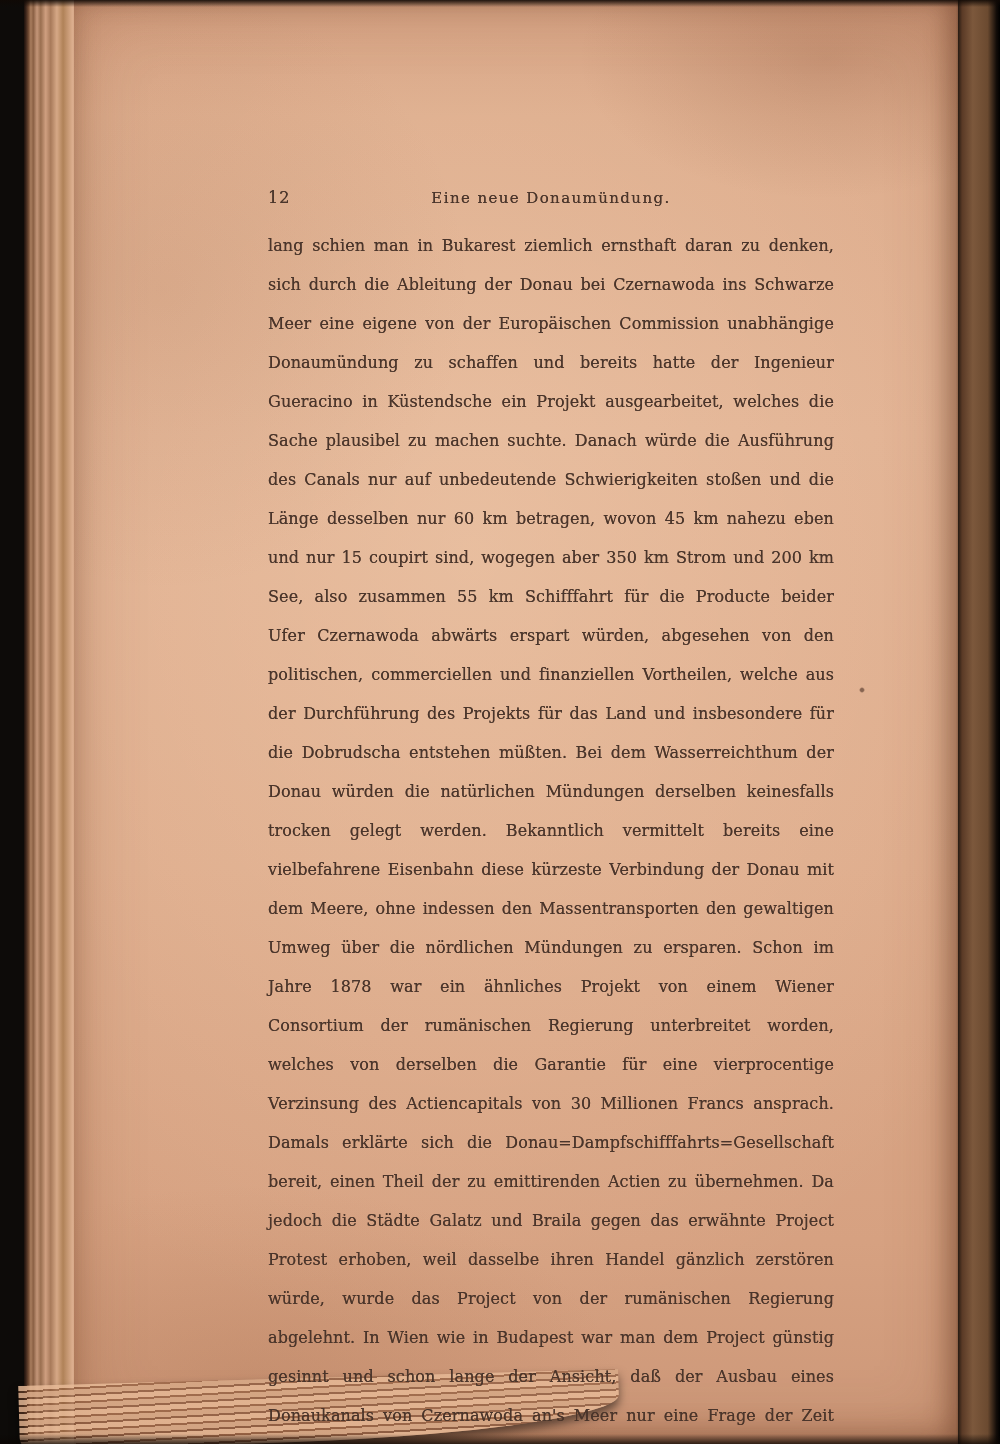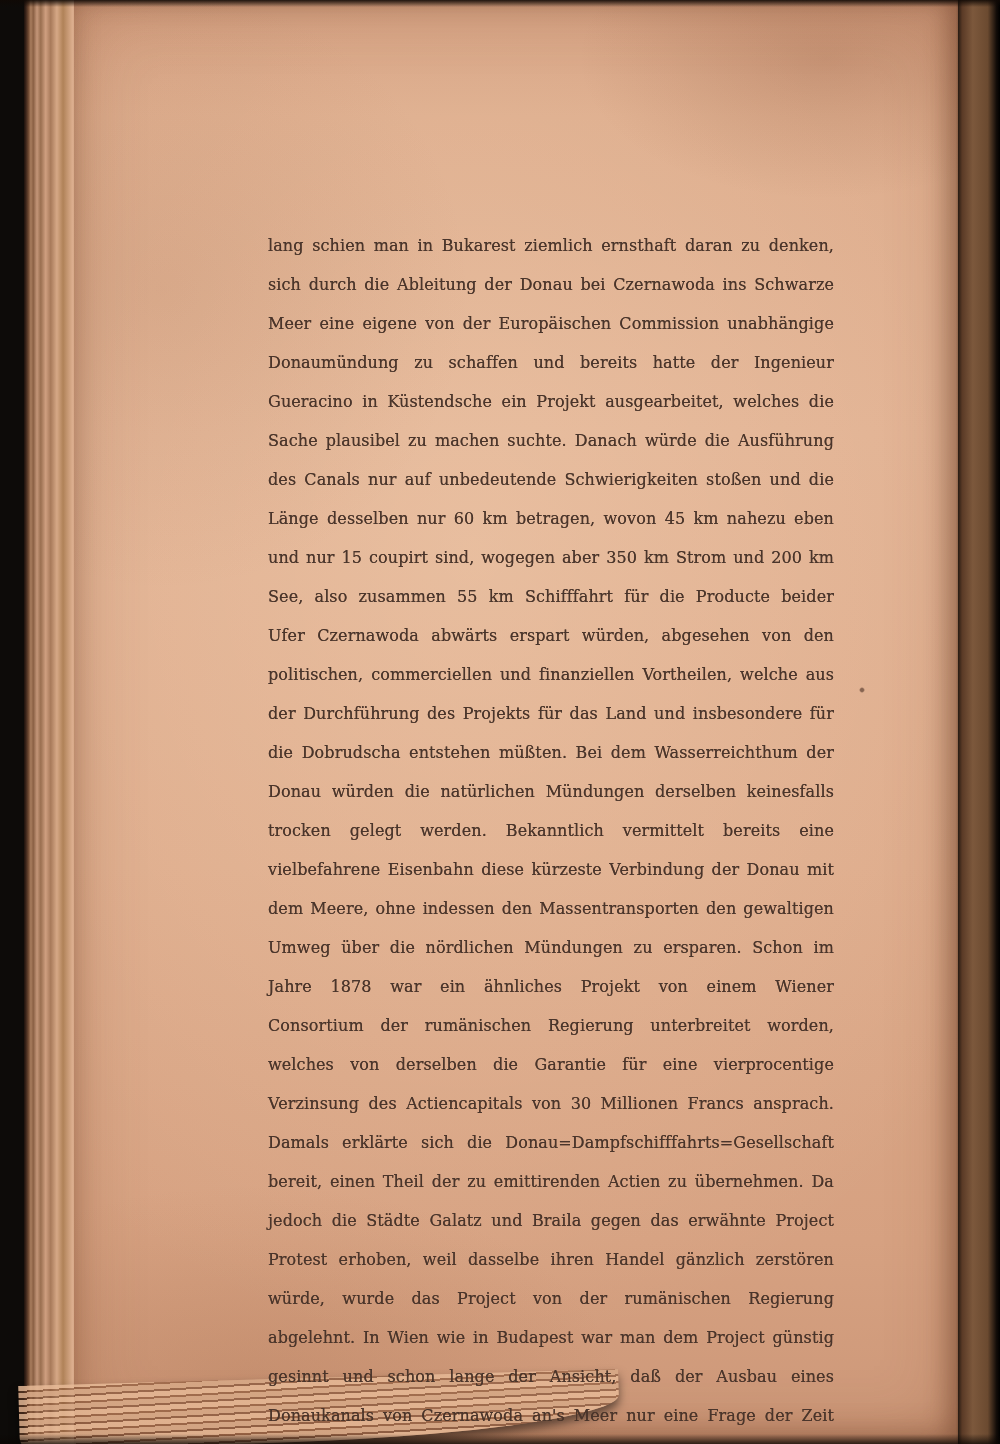--- a/index.html
+++ b/index.html
@@ -92,15 +92,19 @@
 <div class="scan">
   <div class="page-stack-left"></div>
   <div class="page"></div>
   <div class="texture"></div>
   <div class="corner-top-left"></div>
   <div class="page-stack-bottom"></div>
   <div class="right-gap"></div>
   <div class="top-shadow"></div>
   <div class="bottom-shadow"></div>
 
+  <div class="header-row">
+    <span class="page-number">12</span>
+    <span class="running-head">Eine neue Donaumündung.</span>
+  </div>
 
   <div class="body-text">lang schien man in Bukarest ziemlich ernsthaft daran zu denken, sich durch die Ableitung der Donau bei Czernawoda ins Schwarze Meer eine eigene von der Europäischen Commission unabhängige Donaumündung zu schaffen und bereits hatte der Ingenieur Gueracino in Küstendsche ein Projekt ausgearbeitet, welches die Sache plausibel zu machen suchte. Danach würde die Ausführung des Canals nur auf unbedeutende Schwierigkeiten stoßen und die Länge desselben nur 60 km betragen, wovon 45 km nahezu eben und nur 15 coupirt sind, wogegen aber 350 km Strom und 200 km See, also zusammen 55 km Schifffahrt für die Producte beider Ufer Czernawoda abwärts erspart würden, abgesehen von den politischen, commerciellen und finanziellen Vortheilen, welche aus der Durchführung des Projekts für das Land und insbesondere für die Dobrudscha entstehen müßten. Bei dem Wasserreichthum der Donau würden die natürlichen Mündungen derselben keinesfalls trocken gelegt werden. Bekanntlich vermittelt bereits eine vielbefahrene Eisenbahn diese kürzeste Verbindung der Donau mit dem Meere, ohne indessen den Massentransporten den gewaltigen Umweg über die nördlichen Mündungen zu ersparen. Schon im Jahre 1878 war ein ähnliches Projekt von einem Wiener Consortium der rumänischen Regierung unterbreitet worden, welches von derselben die Garantie für eine vierprocentige Verzinsung des Actiencapitals von 30 Millionen Francs ansprach. Damals erklärte sich die Donau=Dampfschifffahrts=Gesellschaft bereit, einen Theil der zu emittirenden Actien zu übernehmen. Da jedoch die Städte Galatz und Braila gegen das erwähnte Project Protest erhoben, weil dasselbe ihren Handel gänzlich zerstören würde, wurde das Project von der rumänischen Regierung abgelehnt. In Wien wie in Budapest war man dem Project günstig gesinnt und schon lange der Ansicht, daß der Ausbau eines Donaukanals von Czernawoda an's Meer nur eine Frage der Zeit sei und über kurz oder lang verwirklicht werden werde. Derselbe würde politisch wie wirthschaftlich betrachtet für Rumänien ungemein vortheilhaft, für Mitteleuropa dagegen mindestens nicht nachtheilig sein, vorausgesetzt, daß dessen Verbindungswege nach den Balkanländern verbessert und vermehrt werden. Vorerst hat man sich in Bukarest indeß entschlossen, von der Concession und Anlage dieses Donaumündungskanals abzustehen, da derselbe sowohl der Staatseisenbahnstrecke Küstendsche=Czernawoda wie den aufblühenden rumänischen Donauplätzen Galatz und Braila empfindlichen Abbruch thun und ferner mehr der k. k. priv. Donau=Dampfschifffahrts=Gesellschaft als der rumänischen Donauschiffahrt zu Gute kommen würde, welch' Letztere ohnehin gegen die überlegene Konkurrenz nicht aufzukommen vermag.</div>
 </div>
 
 </body></html>

